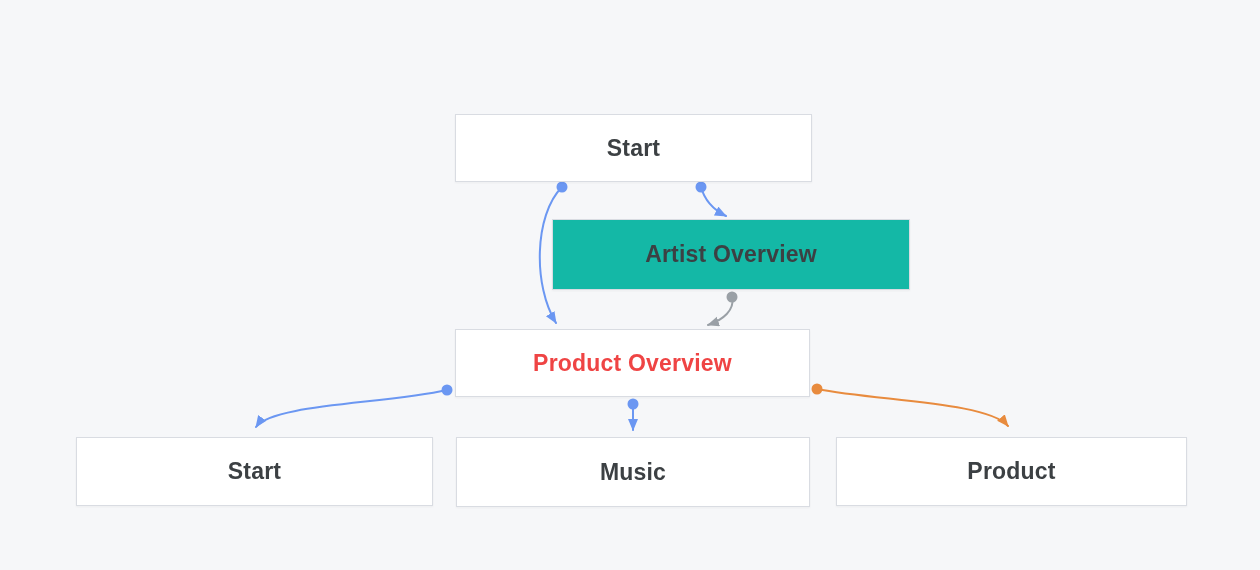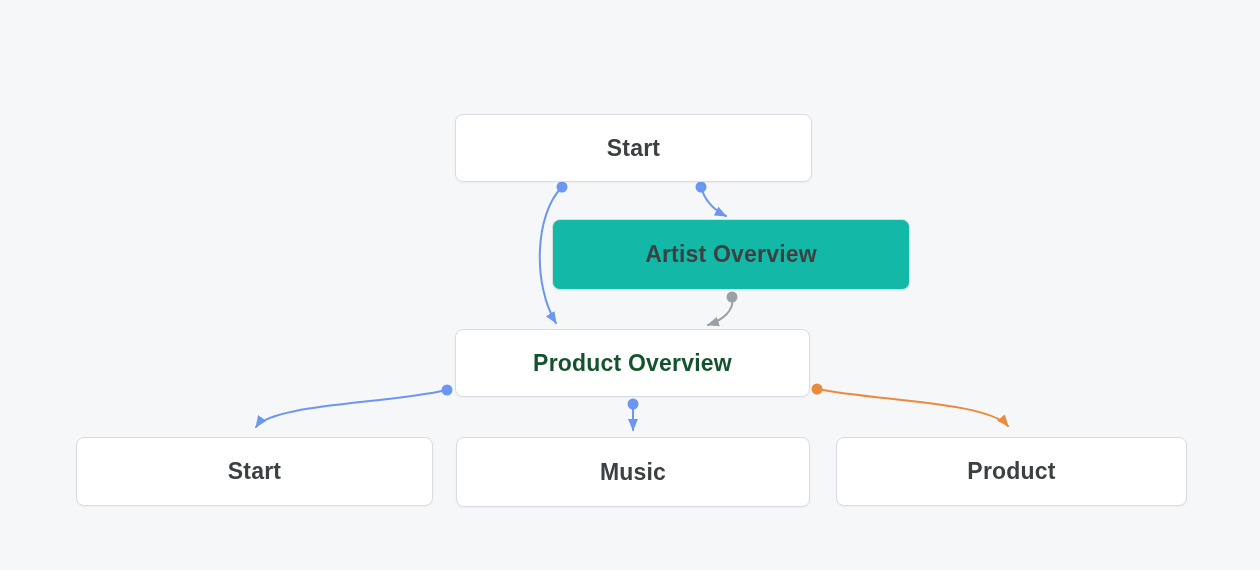--- a/index.html
+++ b/index.html
@@ -19,21 +19,21 @@
     top: 0;
     width: 1260px;
     height: 570px;
   }
   .node {
     position: absolute;
     box-sizing: border-box;
     display: flex;
     align-items: center;
     justify-content: center;
-    border-radius: 8px;
+    border-radius: 0;
     border-style: solid;
     border-width: 1.5px;
     box-shadow: 0 1px 2px rgba(60,64,67,0.05);
   }
   .node-label {
     font-size: 23px;
     font-weight: 600;
     letter-spacing: 0.2px;
     white-space: nowrap;
   }
@@ -72,21 +72,21 @@
       <path class="edge-path" d="M817,389 C878,401 988,402 1008,426" stroke="#e88b3e" marker-end="url(#arrow-orange)"></path>
       <circle cx="817" cy="389" r="5.5" fill="#e88b3e"></circle>
     </svg>
 <div class="node" style="left: 455px; top: 114px; width: 357px; height: 68px; background: rgb(255, 255, 255); border-color: rgb(217, 220, 226);">
       <span class="node-label" style="color: rgb(60, 64, 67);">Start</span>
     </div>
     <div class="node" style="left: 552px; top: 219px; width: 358px; height: 71px; background: #14b8a6; border-color: rgb(217, 220, 226);">
       <span class="node-label" style="color: rgb(60, 64, 67);">Artist Overview</span>
     </div>
     <div class="node" style="left: 455px; top: 329px; width: 355px; height: 68px; background: rgb(255, 255, 255); border-color: rgb(217, 220, 226);">
-      <span class="node-label" style="color: #14532d;">Product Overview</span>
+      <span class="node-label" style="color: #ef4444;">Product Overview</span>
     </div>
     <div class="node" style="left: 76px; top: 437px; width: 357px; height: 69px; background: rgb(255, 255, 255); border-color: rgb(217, 220, 226);">
       <span class="node-label" style="color: rgb(60, 64, 67);">Start</span>
     </div>
     <div class="node" style="left: 456px; top: 437px; width: 354px; height: 70px; background: rgb(255, 255, 255); border-color: rgb(217, 220, 226);">
       <span class="node-label" style="color: rgb(60, 64, 67);">Music</span>
     </div>
     <div class="node" style="left: 836px; top: 437px; width: 351px; height: 69px; background: rgb(255, 255, 255); border-color: rgb(217, 220, 226); text-align: right;">
       <span class="node-label" style="color: rgb(60, 64, 67);">Product</span>
     </div>

